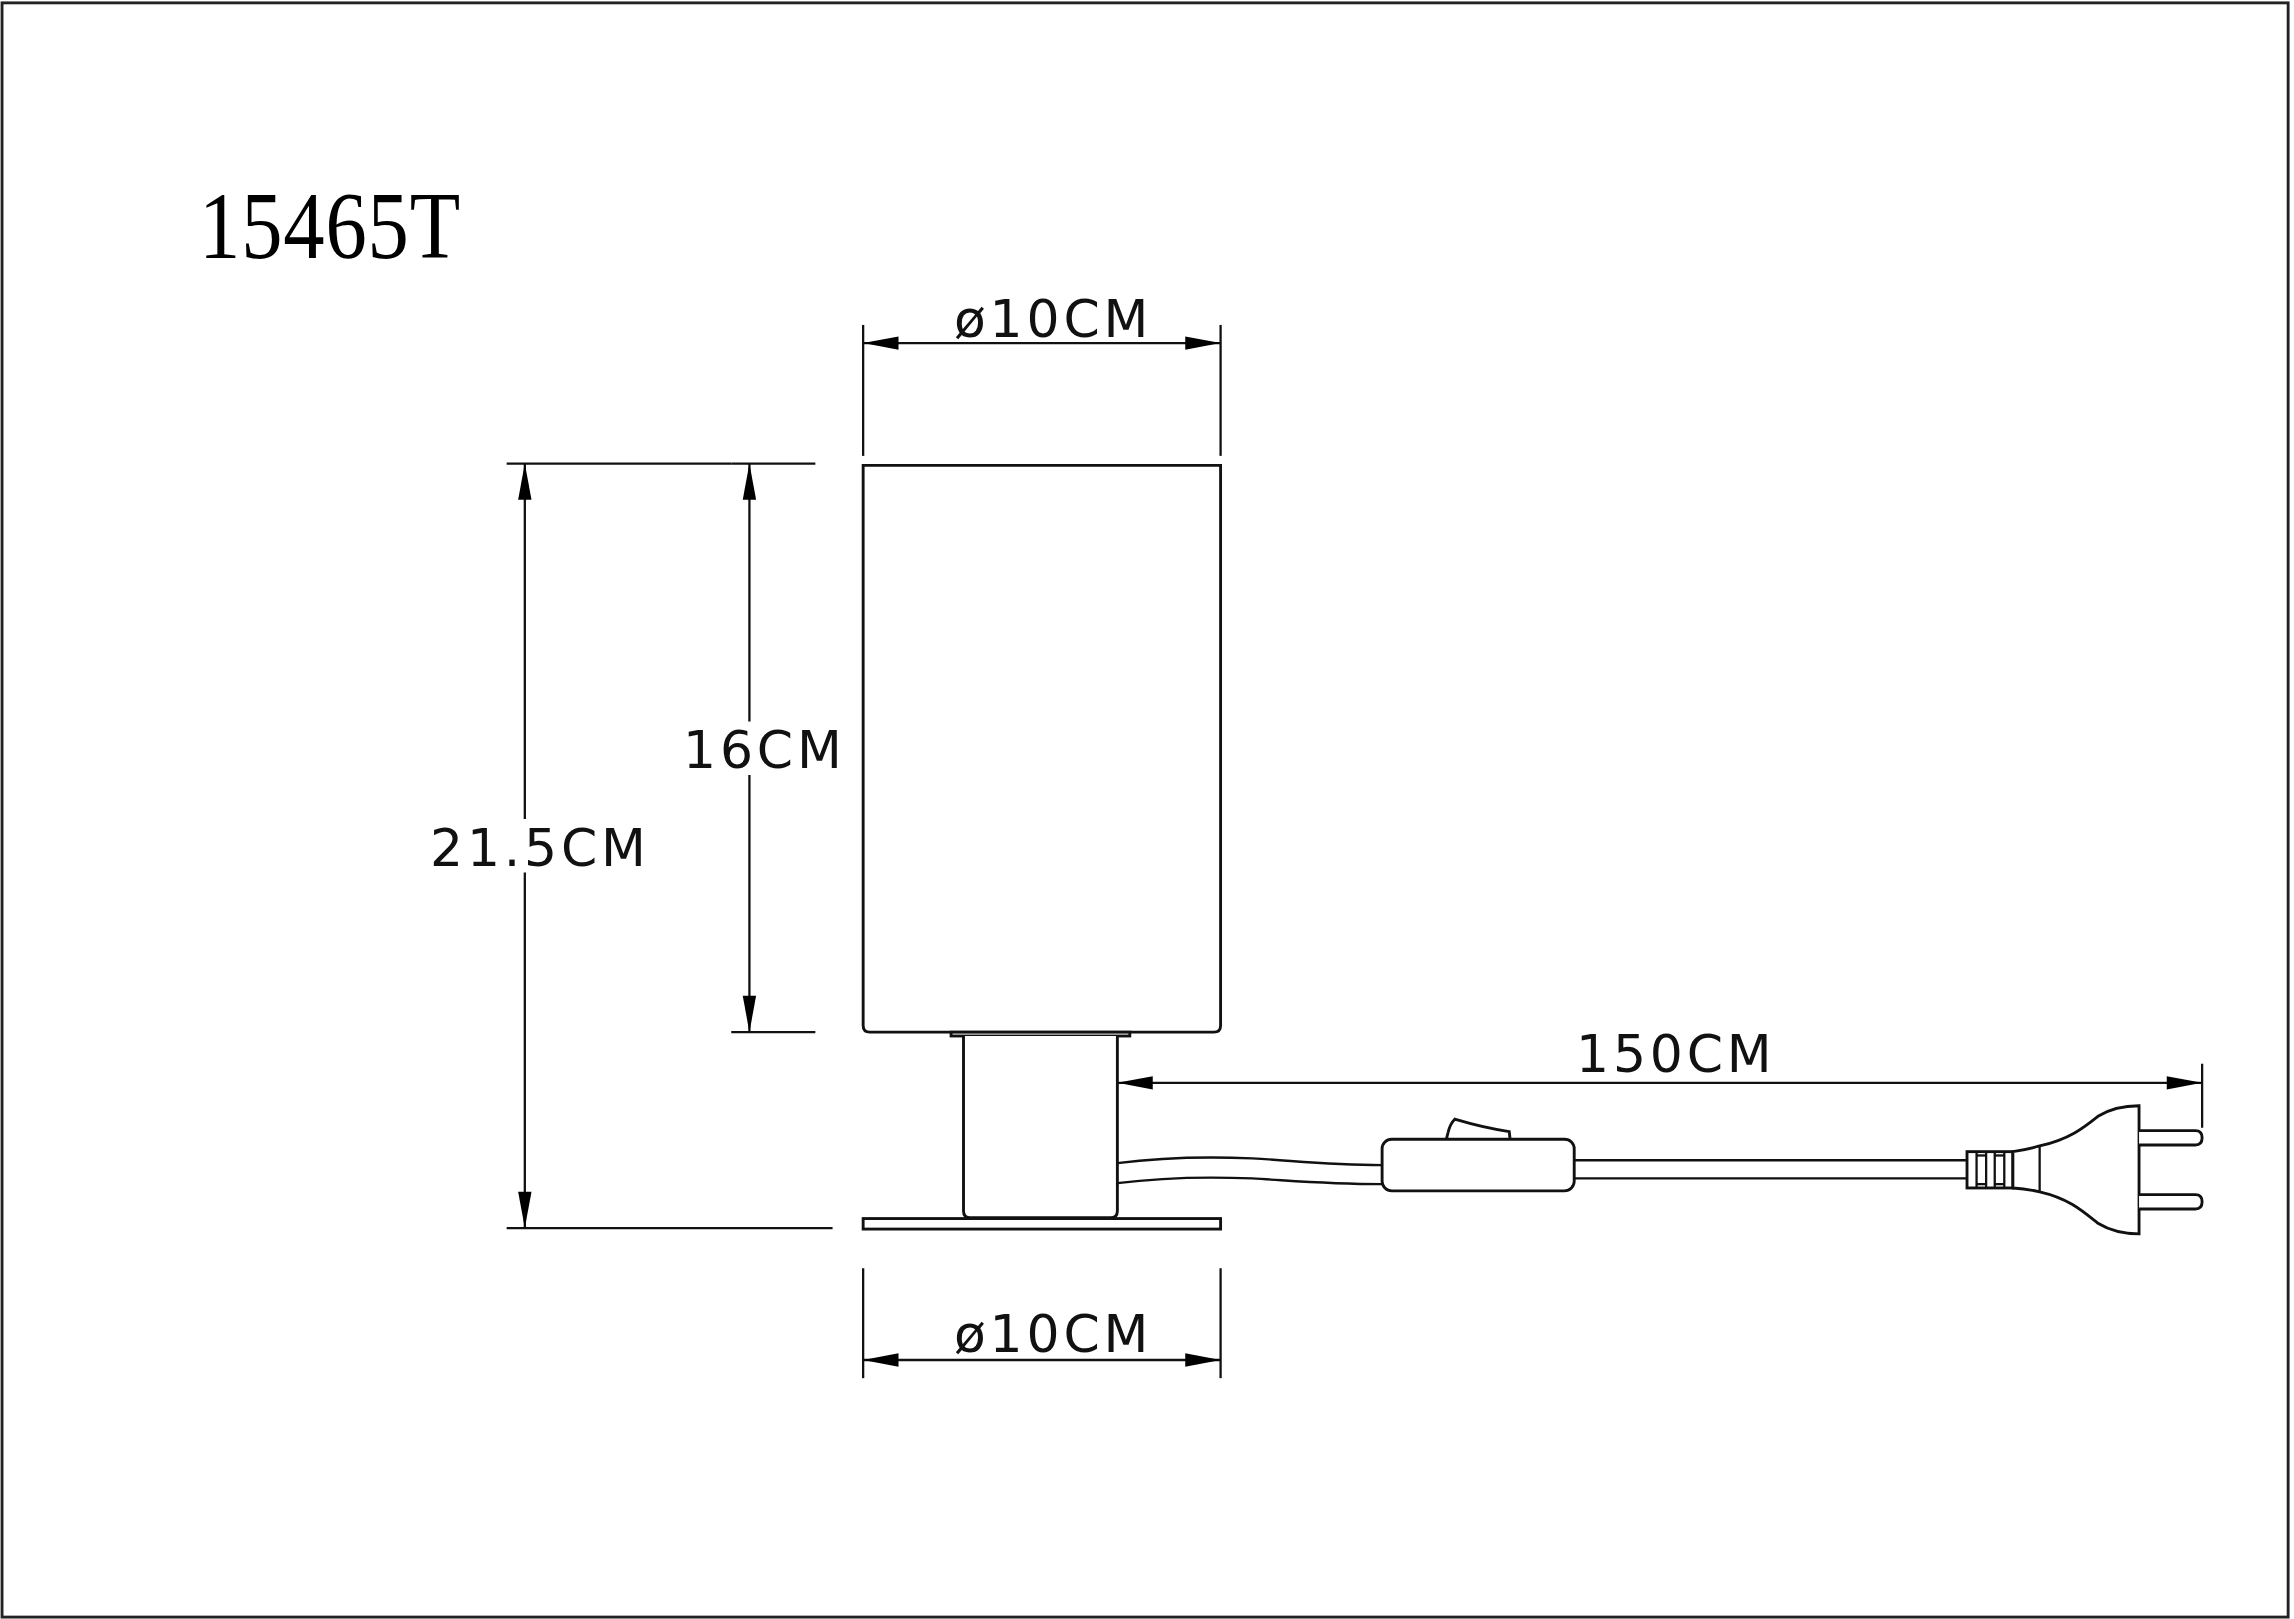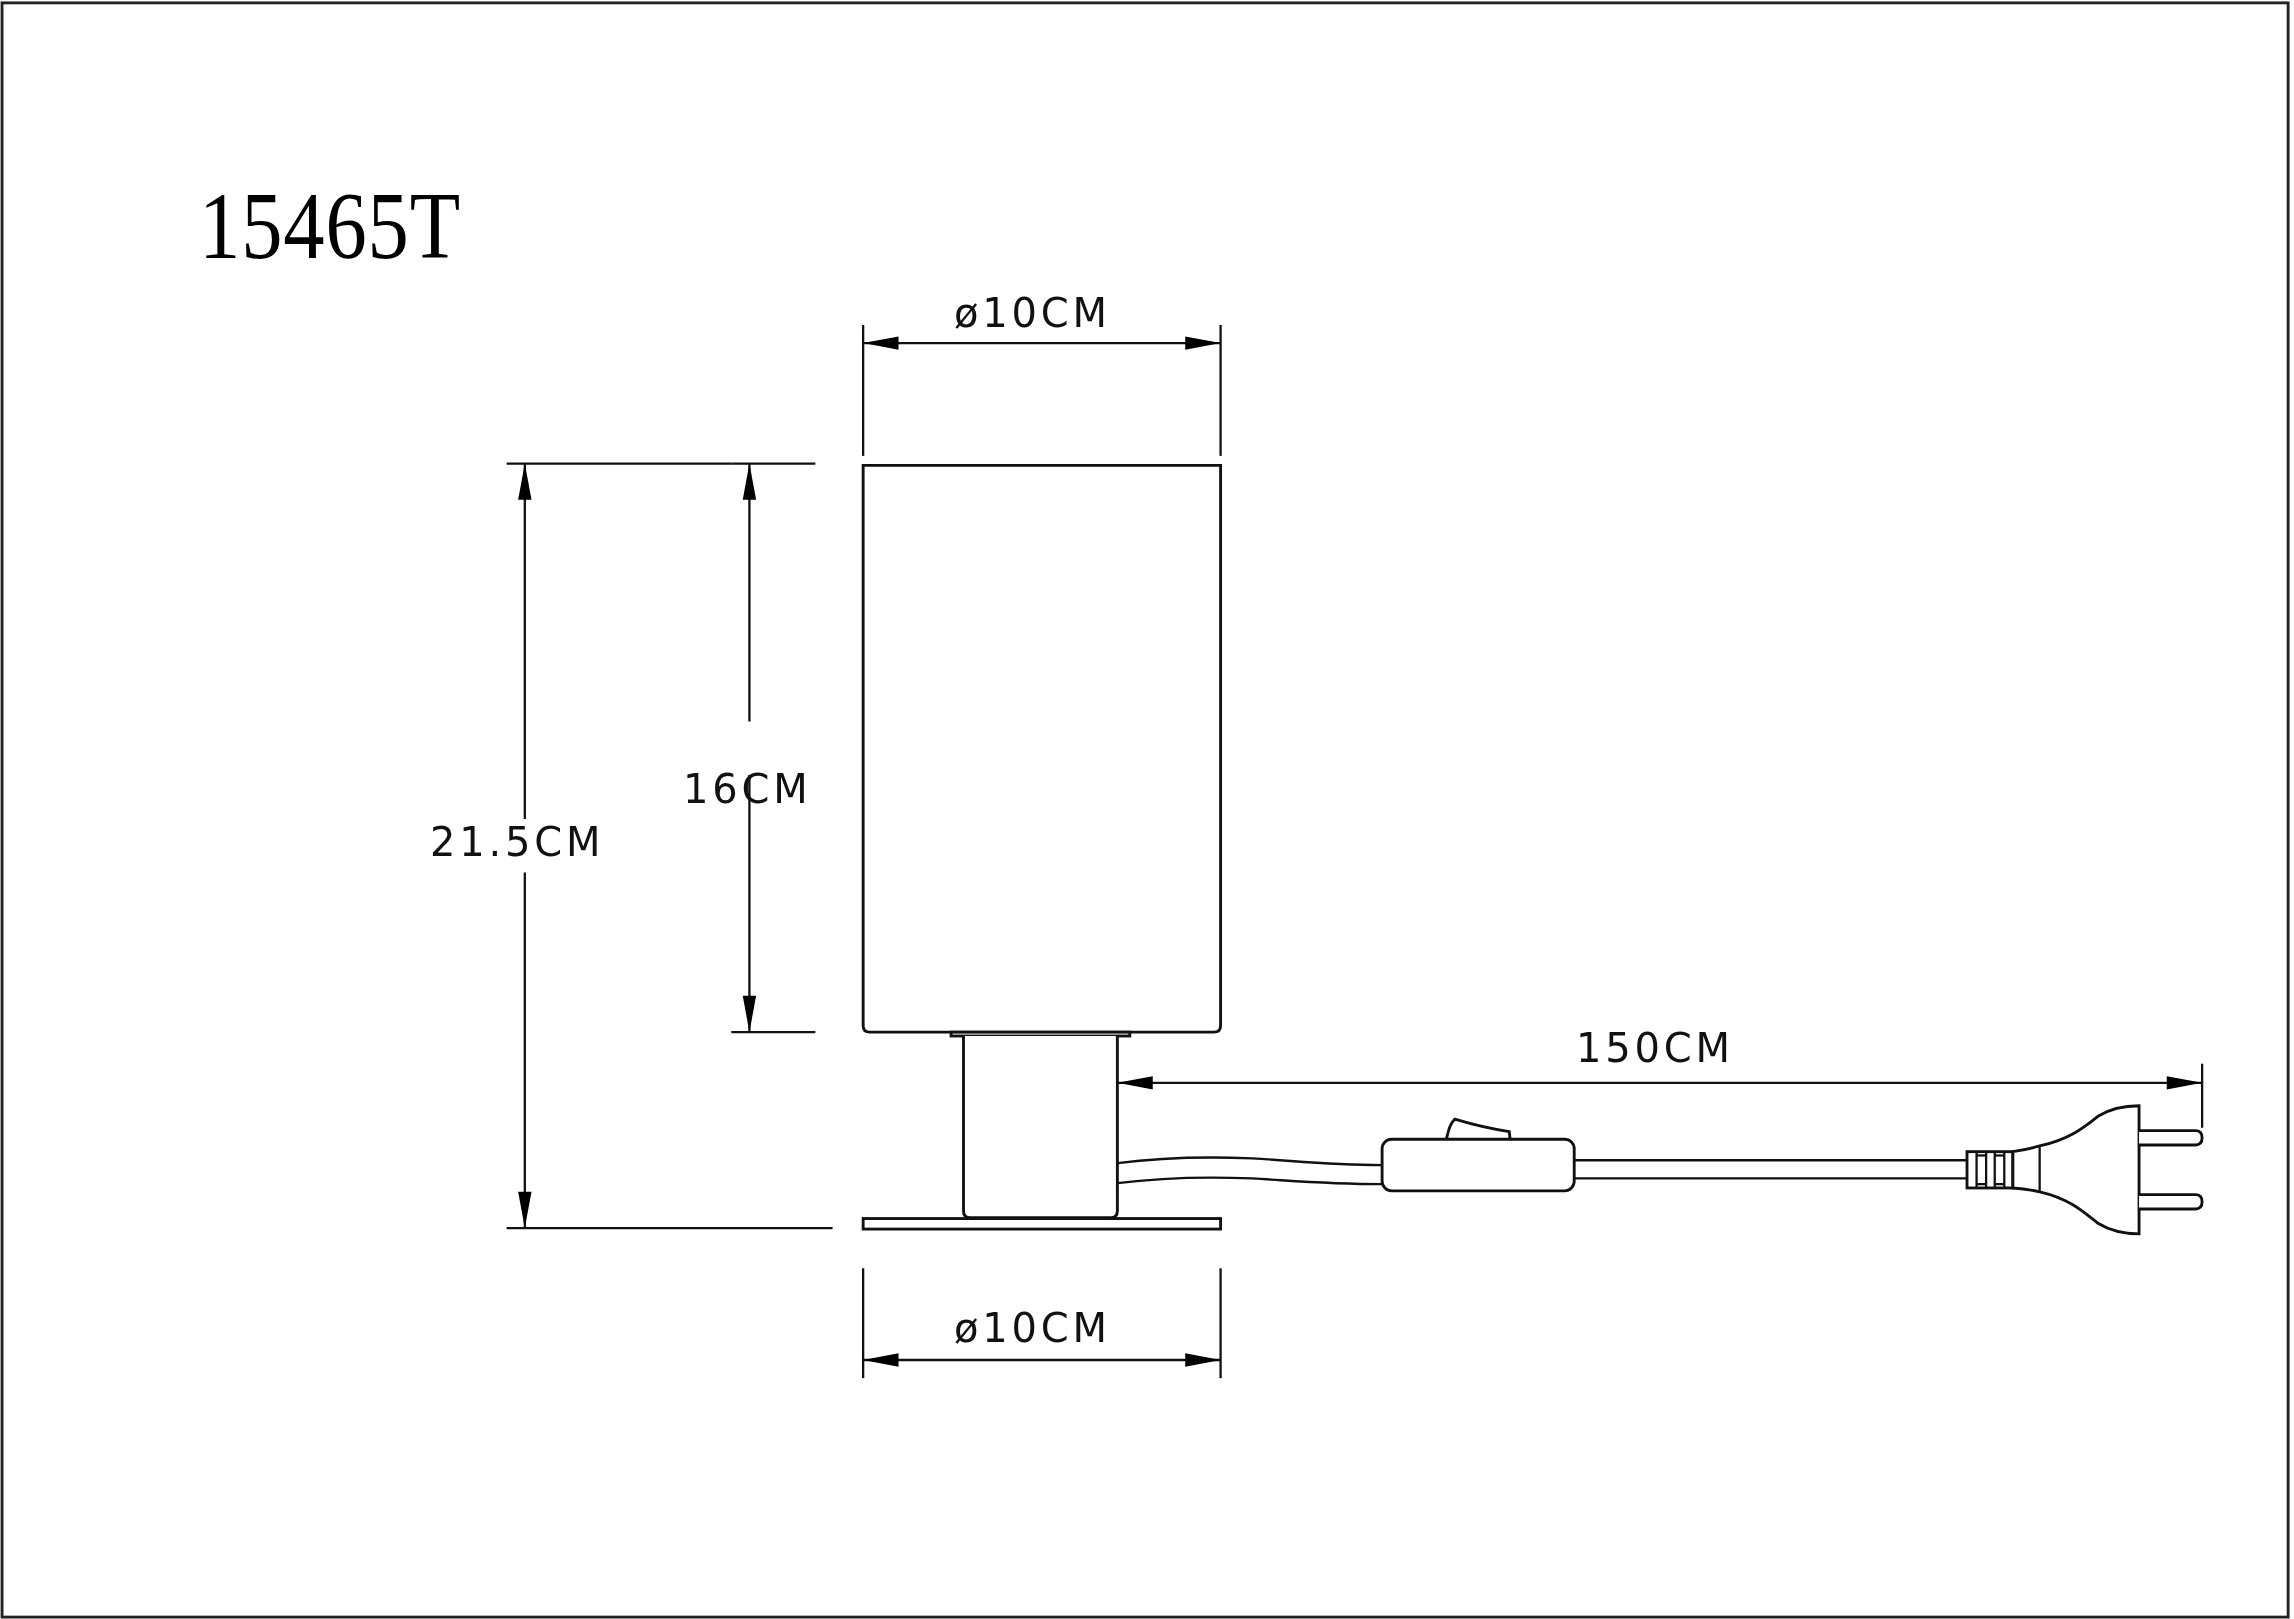--- a/index.html
+++ b/index.html
@@ -4,21 +4,21 @@
 <style>
   html, body { margin: 0; padding: 0; background: #ffffff; }
   body { width: 2294px; height: 1619px; position: relative; overflow: hidden; }
   .sheet { position: absolute; left: 0; top: 0; width: 1850px; height: 1619px; }
   svg { position: absolute; left: 0; top: 0; }
   .thin { stroke: #111; stroke-width: 2.4; fill: none; }
   .part { stroke: #111; stroke-width: 3; fill: #fff; }
   .arrow { fill: #000; stroke: none; }
   .dimlabel {
     position: absolute; font-family: "DejaVu Sans", sans-serif; color: #111;
-    font-size: 40px; line-height: 1; white-space: nowrap; letter-spacing: 3.8px;
+    font-size: 52px; line-height: 1; white-space: nowrap; letter-spacing: 3.8px;
     -webkit-text-stroke: 0px; font-weight: normal; background: transparent;
   }
   .model-title {
     position: absolute; left: 199px; top: 178px;
     font-family: "Liberation Serif", "DejaVu Serif", serif; font-size: 96px;
     line-height: 1; color: #000; transform: scaleX(0.86); transform-origin: left top;
     letter-spacing: 1px;
   }
 </style>
 </head>
@@ -111,18 +111,18 @@
       <line class="thin" x1="1277" y1="1327" x2="1277" y2="1442"></line>
       <line class="thin" x1="903" y1="1423" x2="1277" y2="1423"></line>
       <polygon class="arrow" points="903,1423 940,1416 940,1430"></polygon>
       <polygon class="arrow" points="1277,1423 1240,1416 1240,1430"></polygon>
     </g>
   </svg>
 
   <div class="model-title">15465T</div>
 
   <div class="dimlabel" style="left:954px; top:293px;">ø10CM</div>
-  <div class="dimlabel" style="left:683px; top:724px;margin-top:45px;">16CM</div>
+  <div class="dimlabel" style="left:683px; top:724px;">16CM</div>
   <div class="dimlabel" style="left:430px; top:822px;">21.5CM</div>
   <div class="dimlabel" style="left:1576px; top:1028px;">150CM</div>
   <div class="dimlabel" style="left:954px; top:1308px;">ø10CM</div>
 </div>
 
 
 </body></html>

